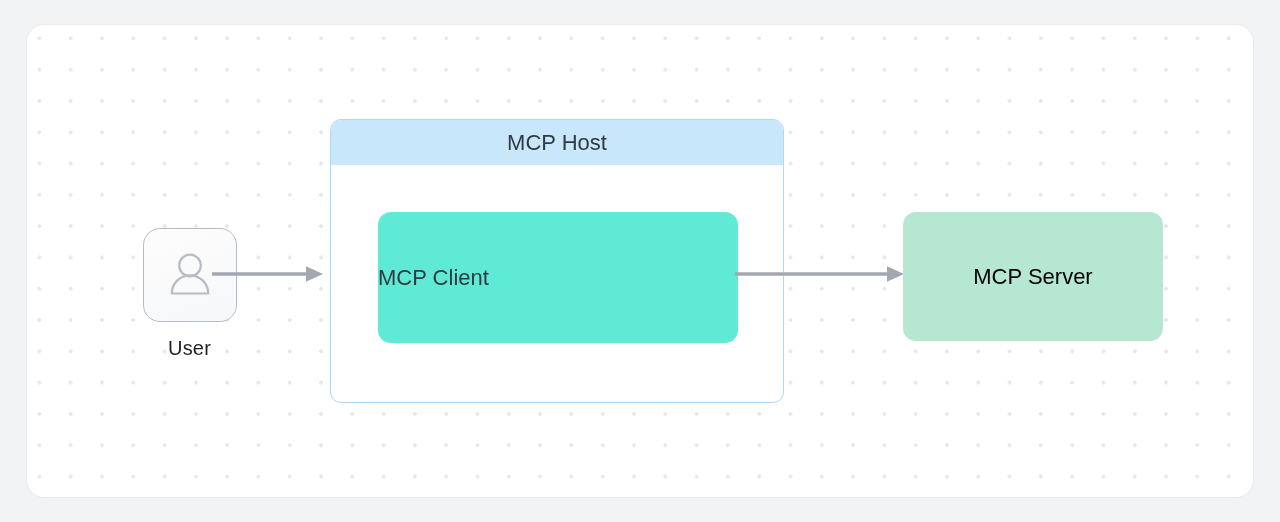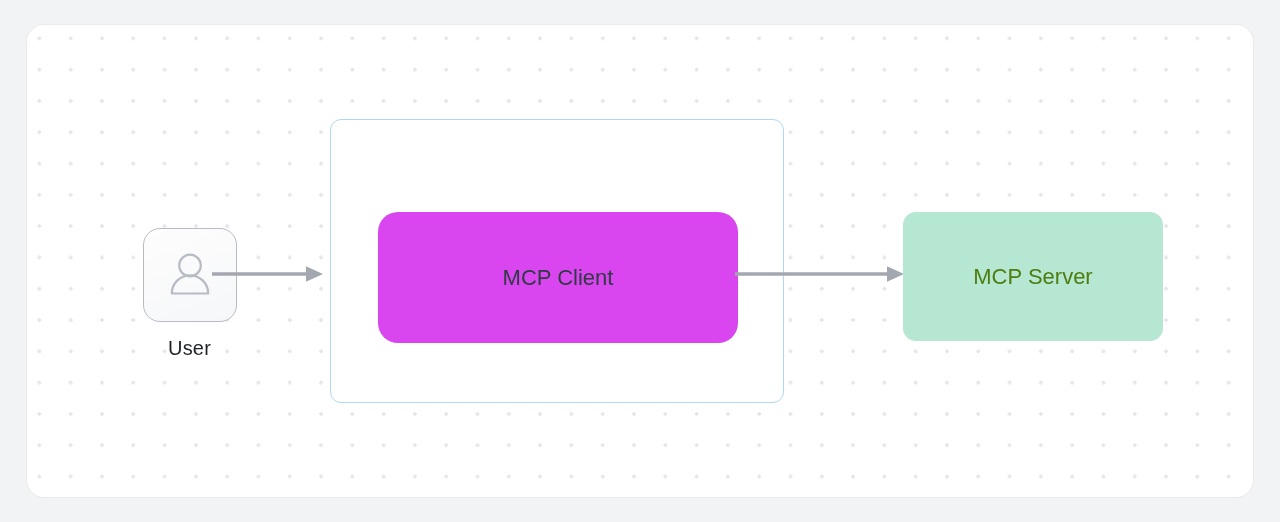--- a/index.html
+++ b/index.html
@@ -111,43 +111,43 @@
     color: #2f3a44;
   }
 
   
   .mcp-client {
     position: absolute;
     left: 47px;
     top: 92px;
     width: 360px;
     height: 131px;
-    background: #d946ef;
-    border-radius: 20px;
+    background: #5eead4;
+    border-radius: 13px;
     display: flex;
     align-items: center;
-    justify-content: center;
+    justify-content: flex-start;
     font-size: 22px;
     color: #2f3a44;
   }
 
   
   .mcp-server {
     position: absolute;
     left: 876px;
     top: 187px;
     width: 260px;
     height: 129px;
     background: #b5e7d2;
     border-radius: 13px;
     display: flex;
     align-items: center;
     justify-content: center;
     font-size: 22px;
-    color: #4d7c0f;
+    color: #000000;
   }
 
   
   .arrow-svg {
     position: absolute;
     overflow: visible;
     pointer-events: none;
   }
 
   .arrow-user-client { left: 185px; top: 238px; width: 112px; height: 22px; }
@@ -171,20 +171,21 @@
       </div>
       <div class="user-label">User</div>
     </div>
 
     <svg class="arrow-svg arrow-user-client" viewBox="0 0 112 22">
       <line x1="0" y1="11" x2="96" y2="11" stroke="#a3a8b0" stroke-width="3.4" stroke-linecap="butt"></line>
       <path d="M 94 3.2 L 111 11 L 94 18.8 Z" fill="#a3a8b0"></path>
     </svg>
 
     <div class="mcp-host">
+      <div class="mcp-host-header">MCP Host</div>
 
       <div class="mcp-client">
         <span>MCP Client</span>
       </div>
     </div>
 
     <svg class="arrow-svg arrow-client-server" viewBox="0 0 170 22">
       <line x1="0" y1="11" x2="154" y2="11" stroke="#a3a8b0" stroke-width="3.4" stroke-linecap="butt"></line>
       <path d="M 152 3.2 L 169 11 L 152 18.8 Z" fill="#a3a8b0"></path>
     </svg>

